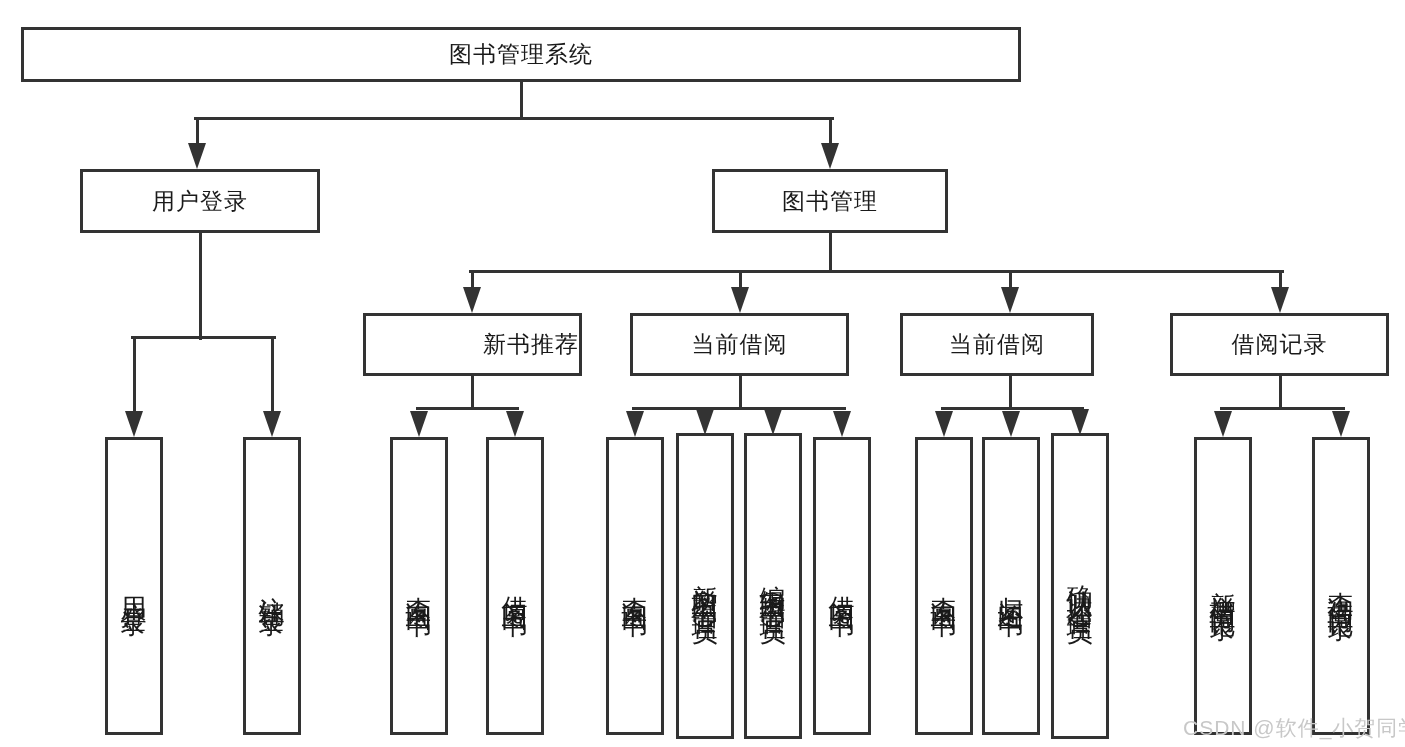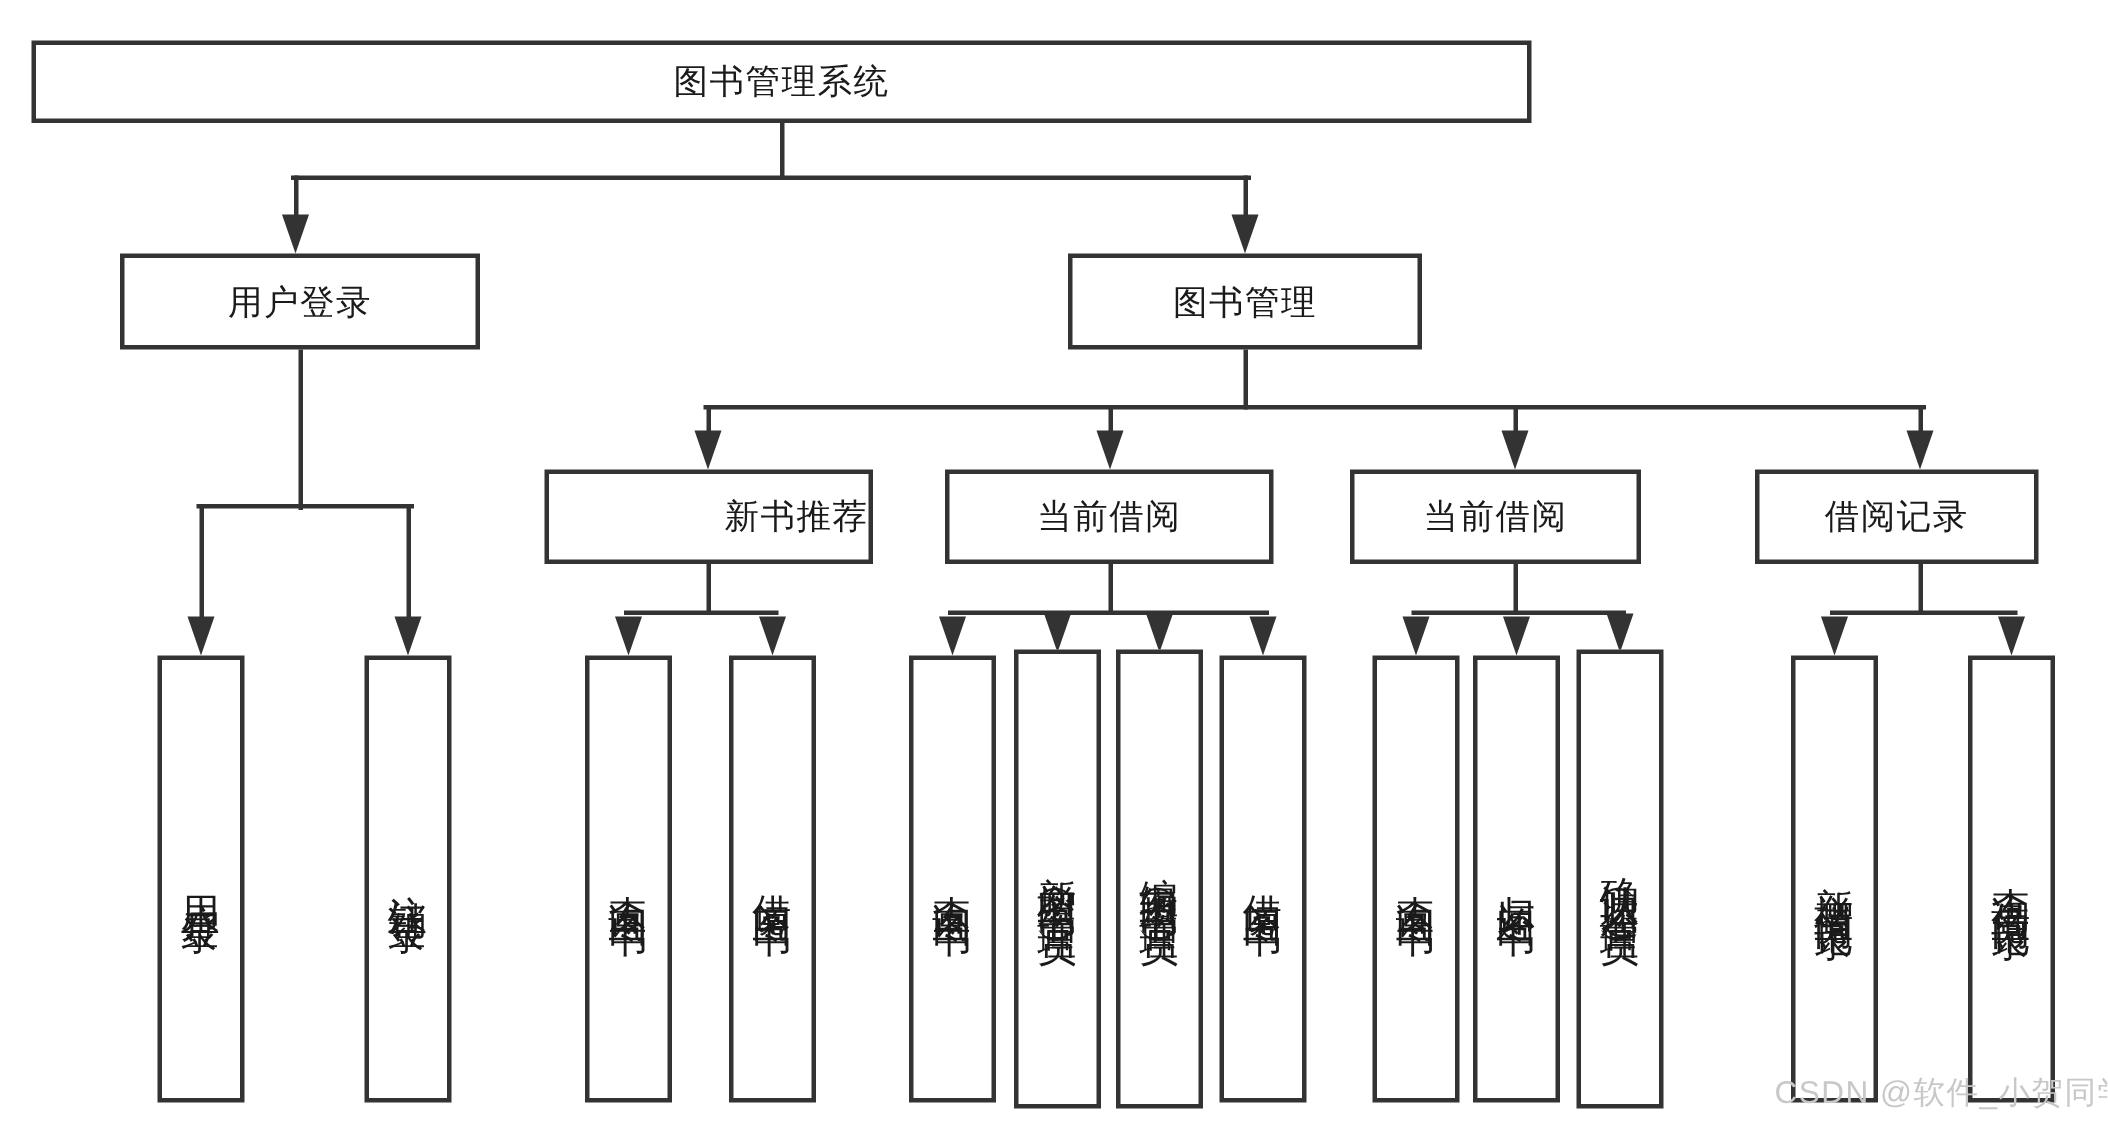--- a/index.html
+++ b/index.html
@@ -111,21 +111,21 @@
 
   <div class="node h-node" style="left:363px;top:313px;width:219px;height:63px;justify-content:flex-end;">
     <span>新书推荐</span>
   </div>
   <div class="node h-node" style="left:630px;top:313px;width:219px;height:63px;">
     <span>当前借阅</span>
   </div>
   <div class="node h-node" style="left:900px;top:313px;width:194px;height:63px;">
     <span>当前借阅</span>
   </div>
-  <div class="node h-node" style="left:1170px;top:313px;width:189px;height:63px;">
+  <div class="node h-node" style="left:1170px;top:313px;width:219px;height:63px;">
     <span>借阅记录</span>
   </div>
 
   <div class="node v-node" style="left:105px;top:437px;width:58px;height:298px;">
     <span class="vtext">用户登录</span>
   </div>
   <div class="node v-node" style="left:243px;top:437px;width:58px;height:298px;">
     <span class="vtext">注销登录</span>
   </div>
 

